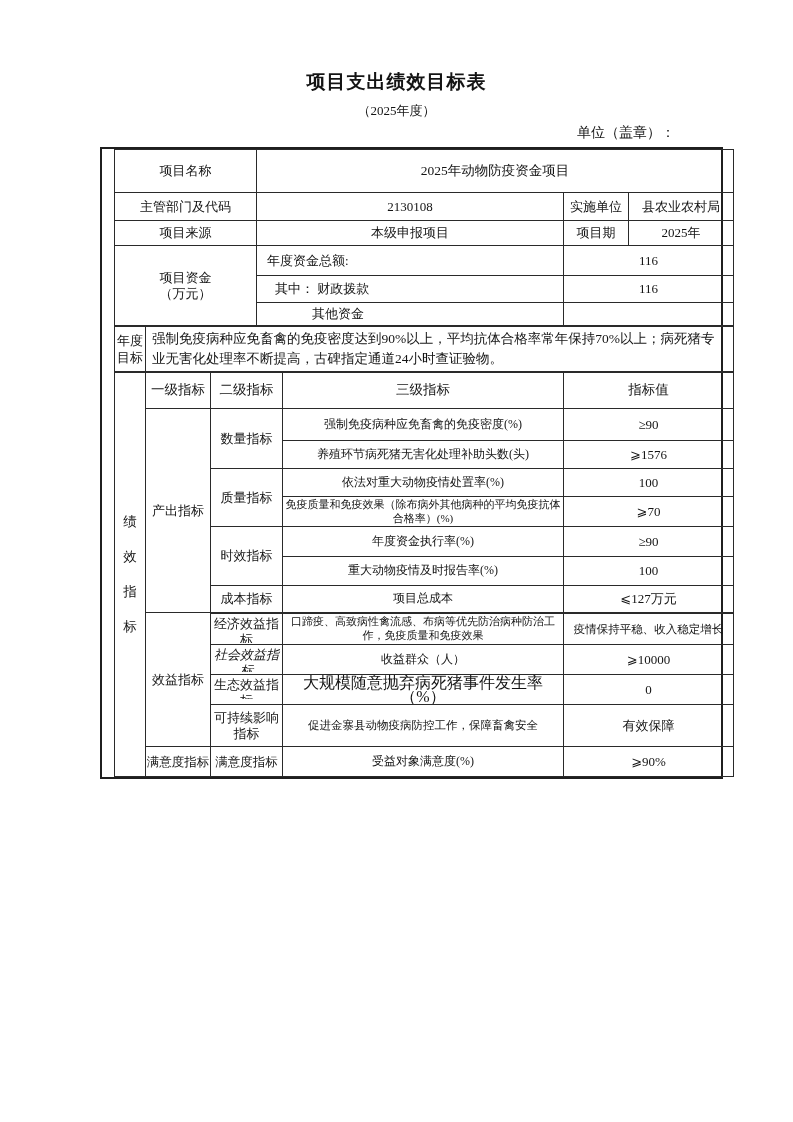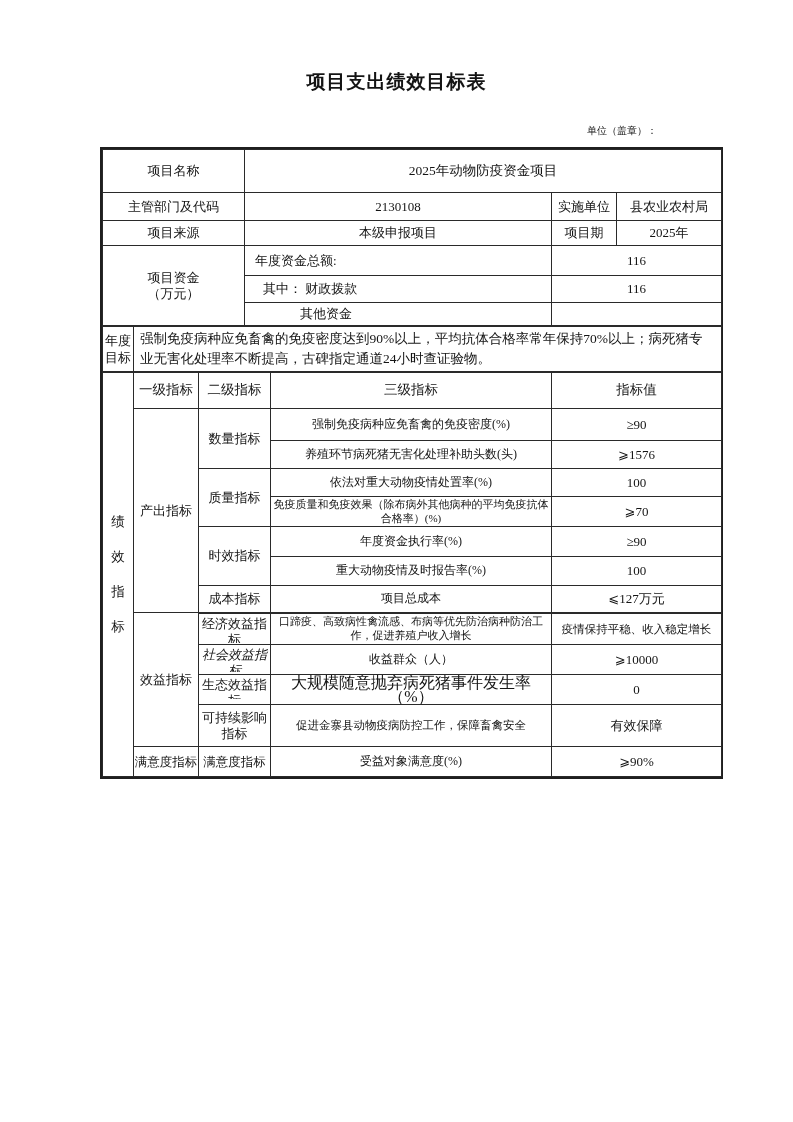--- a/index.html
+++ b/index.html
@@ -12,27 +12,27 @@
 
   .doc-title {
     position:absolute; top:69px; left:0; width:793px;
     text-align:center; font-size:19px; font-weight:bold; letter-spacing:1px;
   }
   .doc-subtitle {
     position:absolute; top:102px; left:0; width:793px;
     text-align:center; font-size:13px;
   }
   .unit-line {
-    position:absolute; top:124px; left:84px; width:573px;
-    text-align:right; font-size:10px;
+    position:absolute; top:124px; left:102px; width:573px;
+    text-align:right; font-size:14px;
   }
 
   .tablewrap {
     position:absolute; top:147px; left:100px; width:623px;
-    border:2px solid #1f1f1f; background:#fff;
+    border:2px solid #1f1f1f; background:#fff;padding-left:12px;
   }
   table { border-collapse:collapse; table-layout:fixed; width:619px; }
   td {
     border:1px solid #2a2a2a; text-align:center; vertical-align:middle;
     padding:1px 3px; font-size:13px; line-height:16px;
     overflow:hidden; word-break:break-all;
   }
   .bb2 { border-bottom-width:2px; }
   .left { text-align:left; }
   .pl10 { padding-left:10px; }
@@ -58,20 +58,21 @@
   .clip-h29 > div { height:29px; }
   .clip-h27 > div { height:27px;font-style:italic; }
   .clip-h24 > div { height:24px; }
 </style>
 </head>
 <body>
 
 <div class="sheet">
 
   <div class="doc-title">项目支出绩效目标表</div>
+  <div class="doc-subtitle">（2025年度）</div>
   <div class="unit-line">单位（盖章）：</div>
 
   <div class="tablewrap">
 
     <table>
       <colgroup>
           <col style="width:142px">
           <col style="width:307px">
           <col style="width:65px">
           <col style="width:105px">
@@ -165,21 +166,21 @@
       <tr style="height:27px">
         <td class="bb2">成本指标</td>
         <td class="sm bb2" style="font-size:12px">项目总成本</td>
         <td class="bb2">⩽127万元</td>
       </tr>
       <tr style="height:32px">
         <td rowspan="4">效益指标</td>
         <td class="clip clip-h29">
           <div>经济效益指标</div>
         </td>
-        <td class="sm">口蹄疫、高致病性禽流感、布病等优先防治病种防治工作，促进养殖户收入增长</td>
+        <td class="sm">口蹄疫、高致病性禽流感、布病等优先防治病种防治工作，免疫质量和免疫效果</td>
         <td class="valsm">疫情保持平稳、收入稳定增长</td>
       </tr>
       <tr style="height:30px">
         <td class="clip clip-h27">
           <div>社会效益指标</div>
         </td>
         <td class="sm" style="font-size:12px">收益群众（人）</td>
         <td>⩾10000</td>
       </tr>
       <tr style="height:27px">

